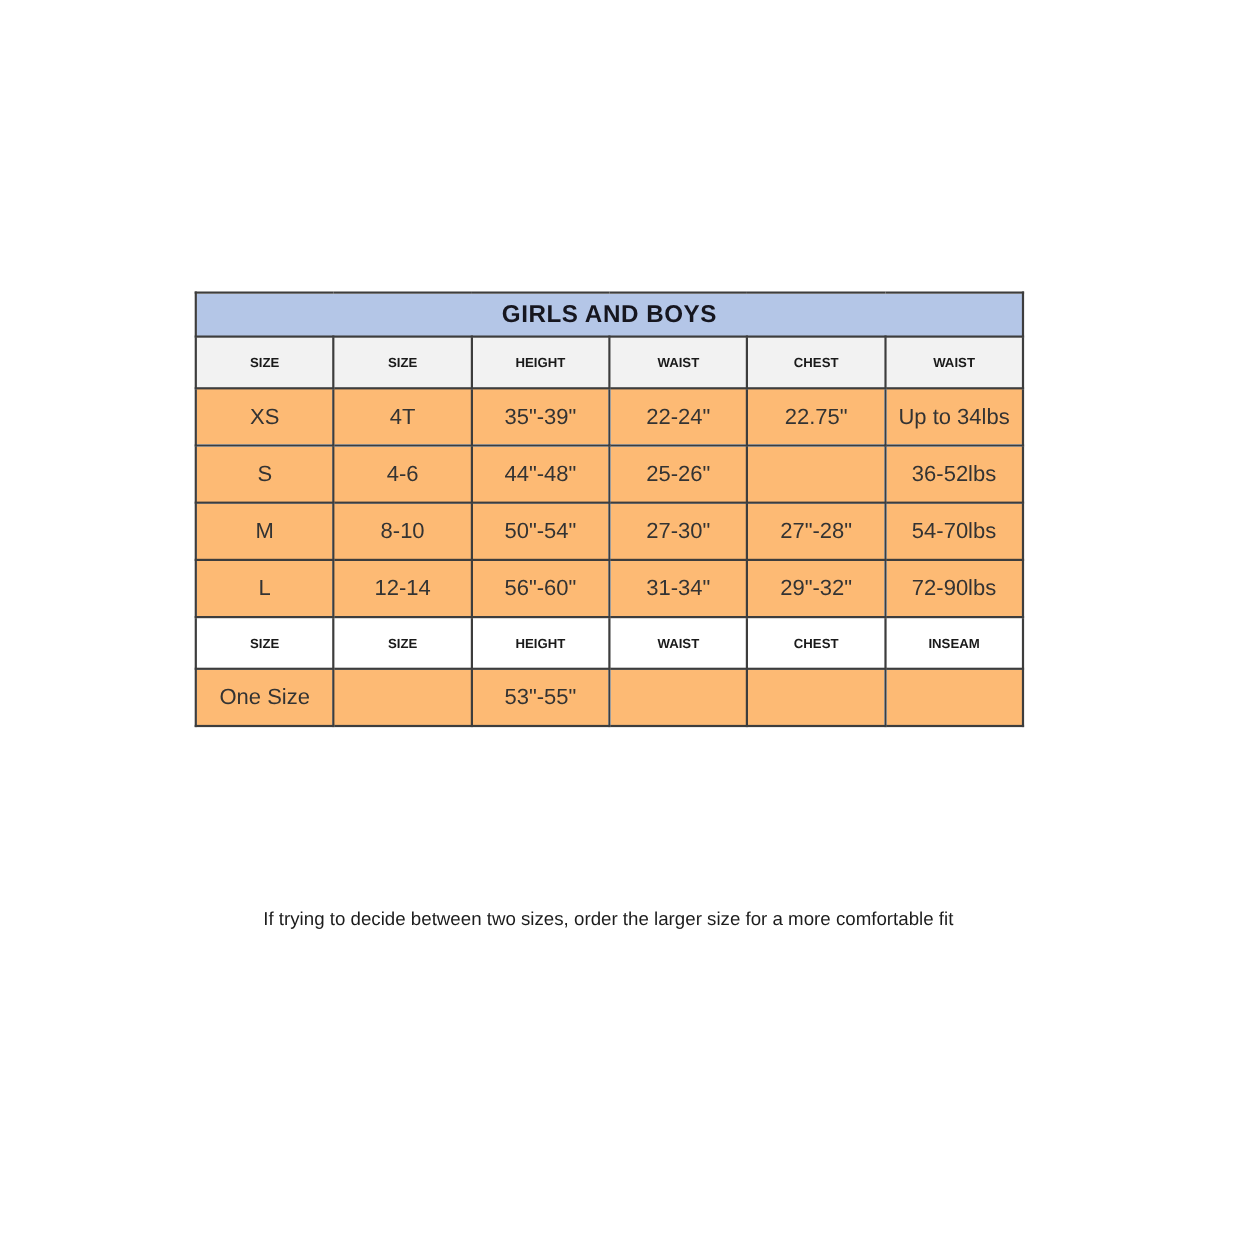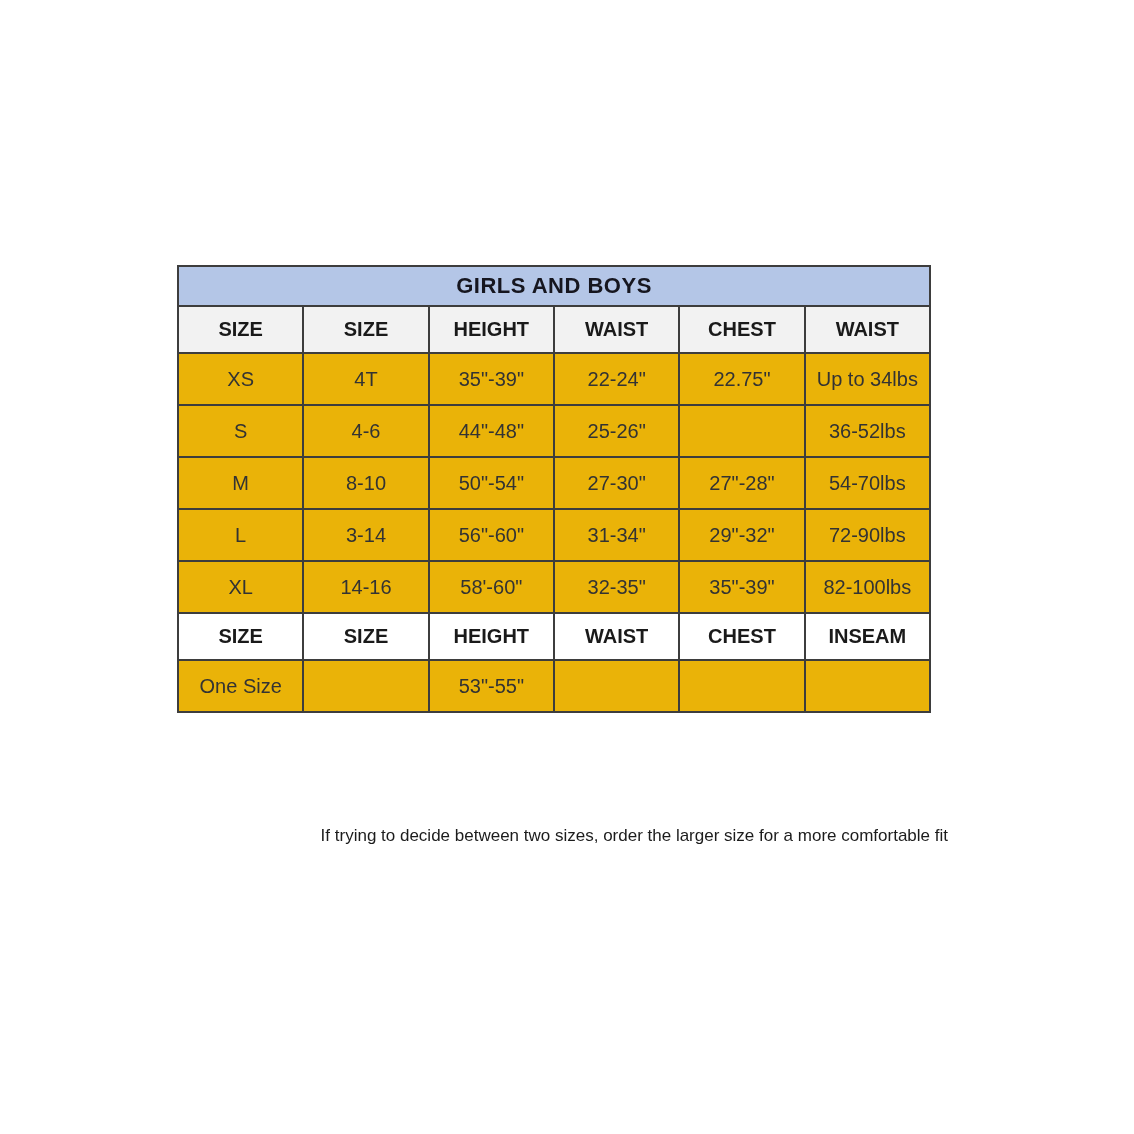--- a/index.html
+++ b/index.html
@@ -36,35 +36,35 @@
     height: 40px;
     background: #b4c6e7;
     font-weight: bold;
     font-size: 22px;
     color: #16161f;
     letter-spacing: 0.5px;
   }
   tr.header-row td {
     height: 47px;
     font-weight: bold;
-    font-size: 20px;
+    font-size: 12px;
     color: #1a1a1a;
   }
   tr.header-row.shaded td { background: #f2f2f2; }
   tr.header-row.plain td { background: #ffffff; }
   tr.data-row td {
     height: 52px;
-    background: #eab308;
+    background: #fdba74;
   }
   .footnote {
     position: absolute;
-    left: 194px;
+    left: 176px;
     top: 826px;
     width: 754px;
-    text-align: right;
+    text-align: center;
     font-size: 17px;
     color: #1c1c1c;
     font-family: "Liberation Sans", "DejaVu Sans", sans-serif;
   }
 </style>
 </head>
 <body>
 
 <div class="chart-wrap">
   <table class="size-table">
@@ -99,33 +99,25 @@
         <tr class="data-row">
           <td>M</td>
           <td>8-10</td>
           <td>50"-54"</td>
           <td>27-30"</td>
           <td>27"-28"</td>
           <td>54-70lbs</td>
         </tr>
         <tr class="data-row">
           <td>L</td>
-          <td>3-14</td>
+          <td>12-14</td>
           <td>56"-60"</td>
           <td>31-34"</td>
           <td>29"-32"</td>
           <td>72-90lbs</td>
-        </tr>
-        <tr class="data-row">
-          <td>XL</td>
-          <td>14-16</td>
-          <td>58'-60"</td>
-          <td>32-35"</td>
-          <td>35"-39"</td>
-          <td>82-100lbs</td>
         </tr>
         <tr class="header-row plain">
           <td>SIZE</td>
           <td>SIZE</td>
           <td>HEIGHT</td>
           <td>WAIST</td>
           <td>CHEST</td>
           <td>INSEAM</td>
         </tr>
         <tr class="data-row">

